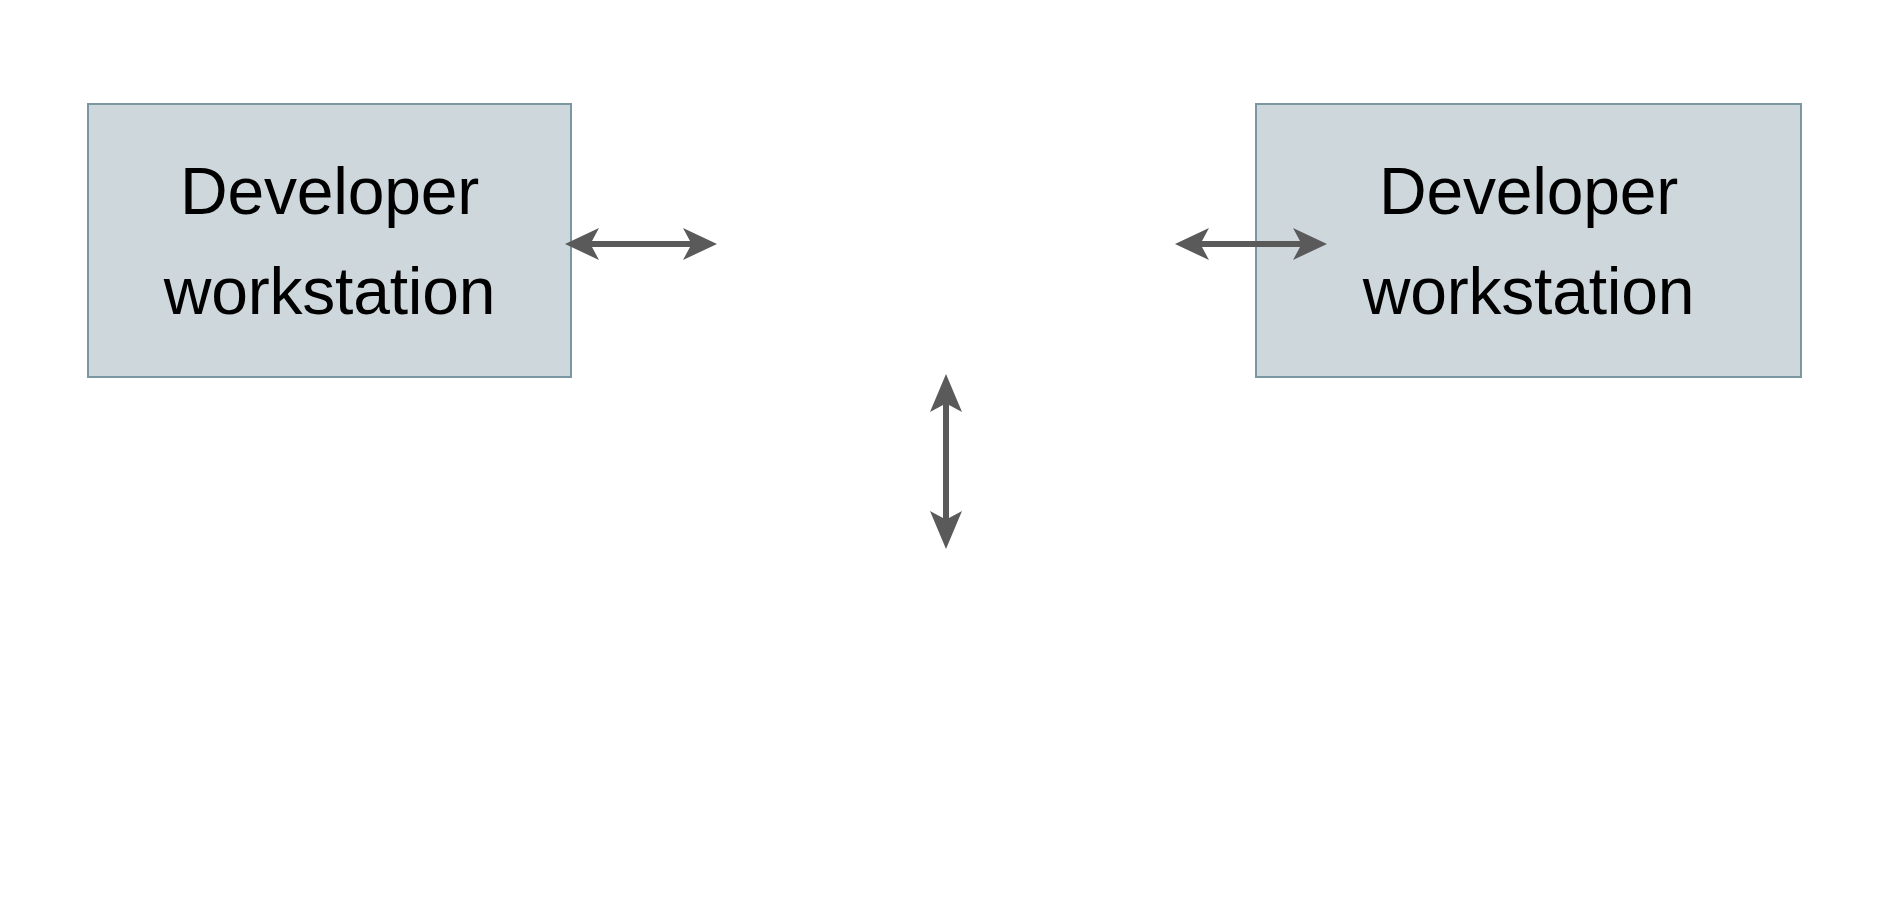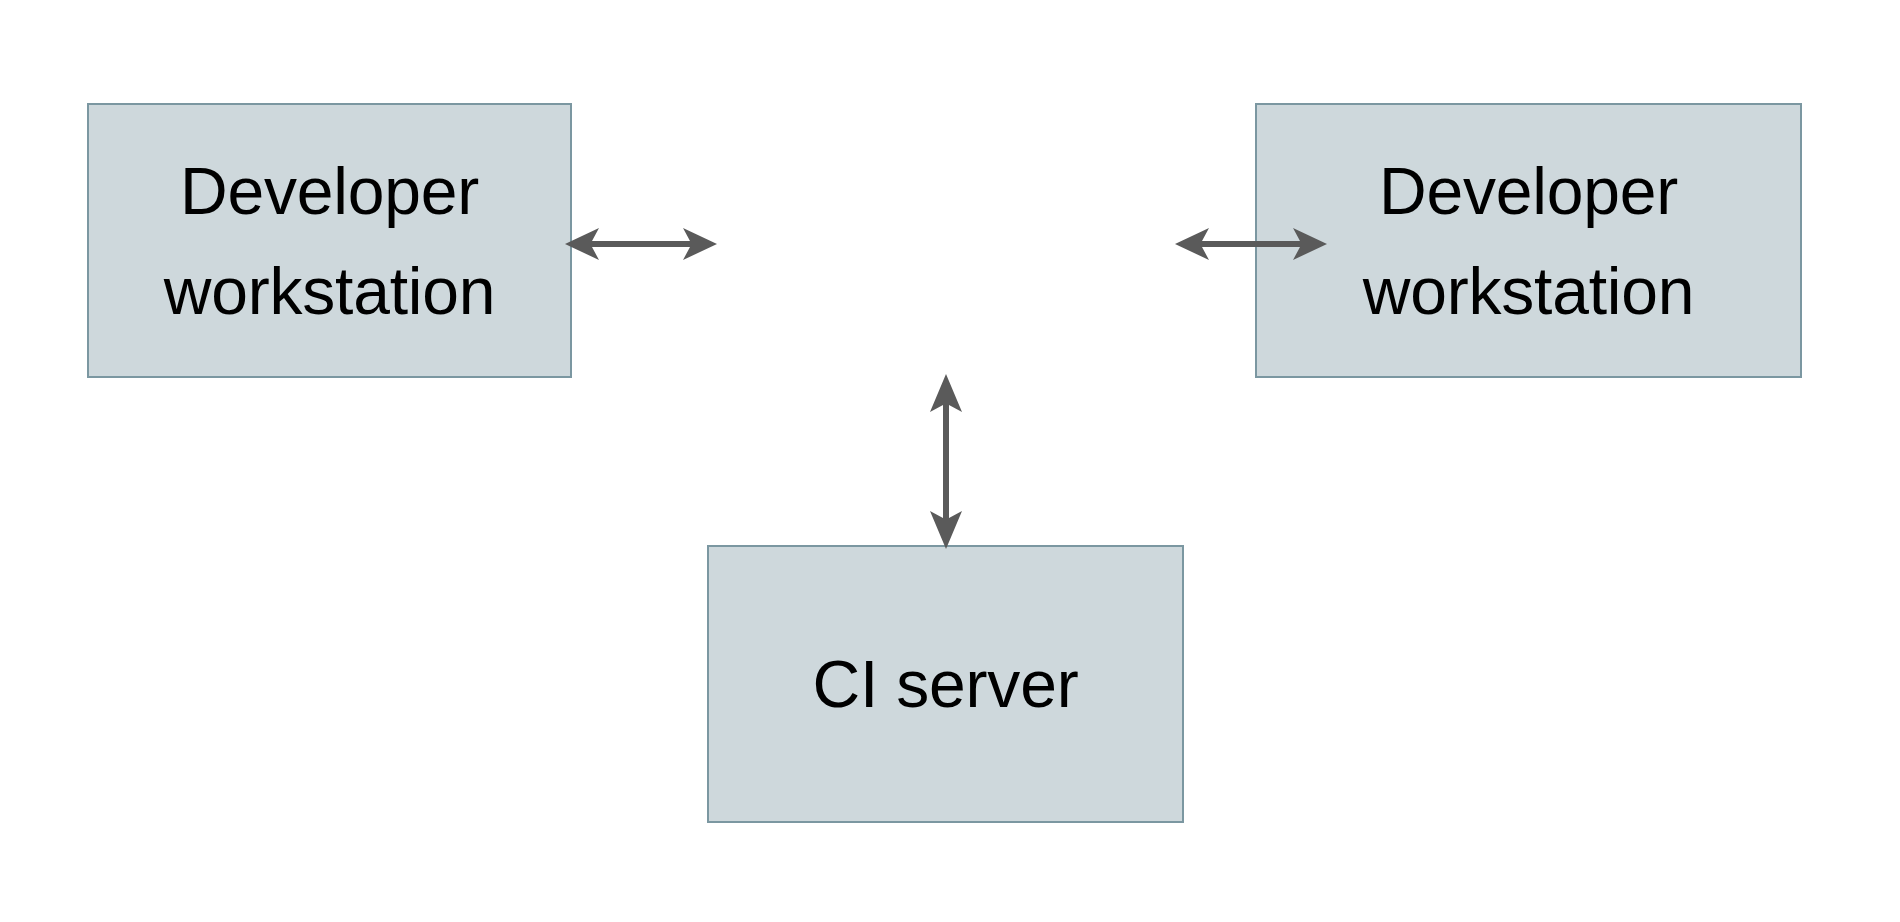--- a/index.html
+++ b/index.html
@@ -64,23 +64,20 @@
     <div class="node-label">Developer
 workstation</div>
   </div>
 
 
   <div class="node" id="node-dev-right">
     <div class="node-label">Developer
 workstation</div>
   </div>
 
-  <div class="node" id="node-ci">
-    <div class="node-label">CI server</div>
-  </div>
 
   <div class="edge" id="edge-left-shared">
     <svg width="152" height="36" viewBox="0 0 152 36">
       <path fill="#5a5a5a" d="M 0,18
                L 34,2
                L 27,15
                L 125,15
                L 118,2
                L 152,18
                L 118,34

